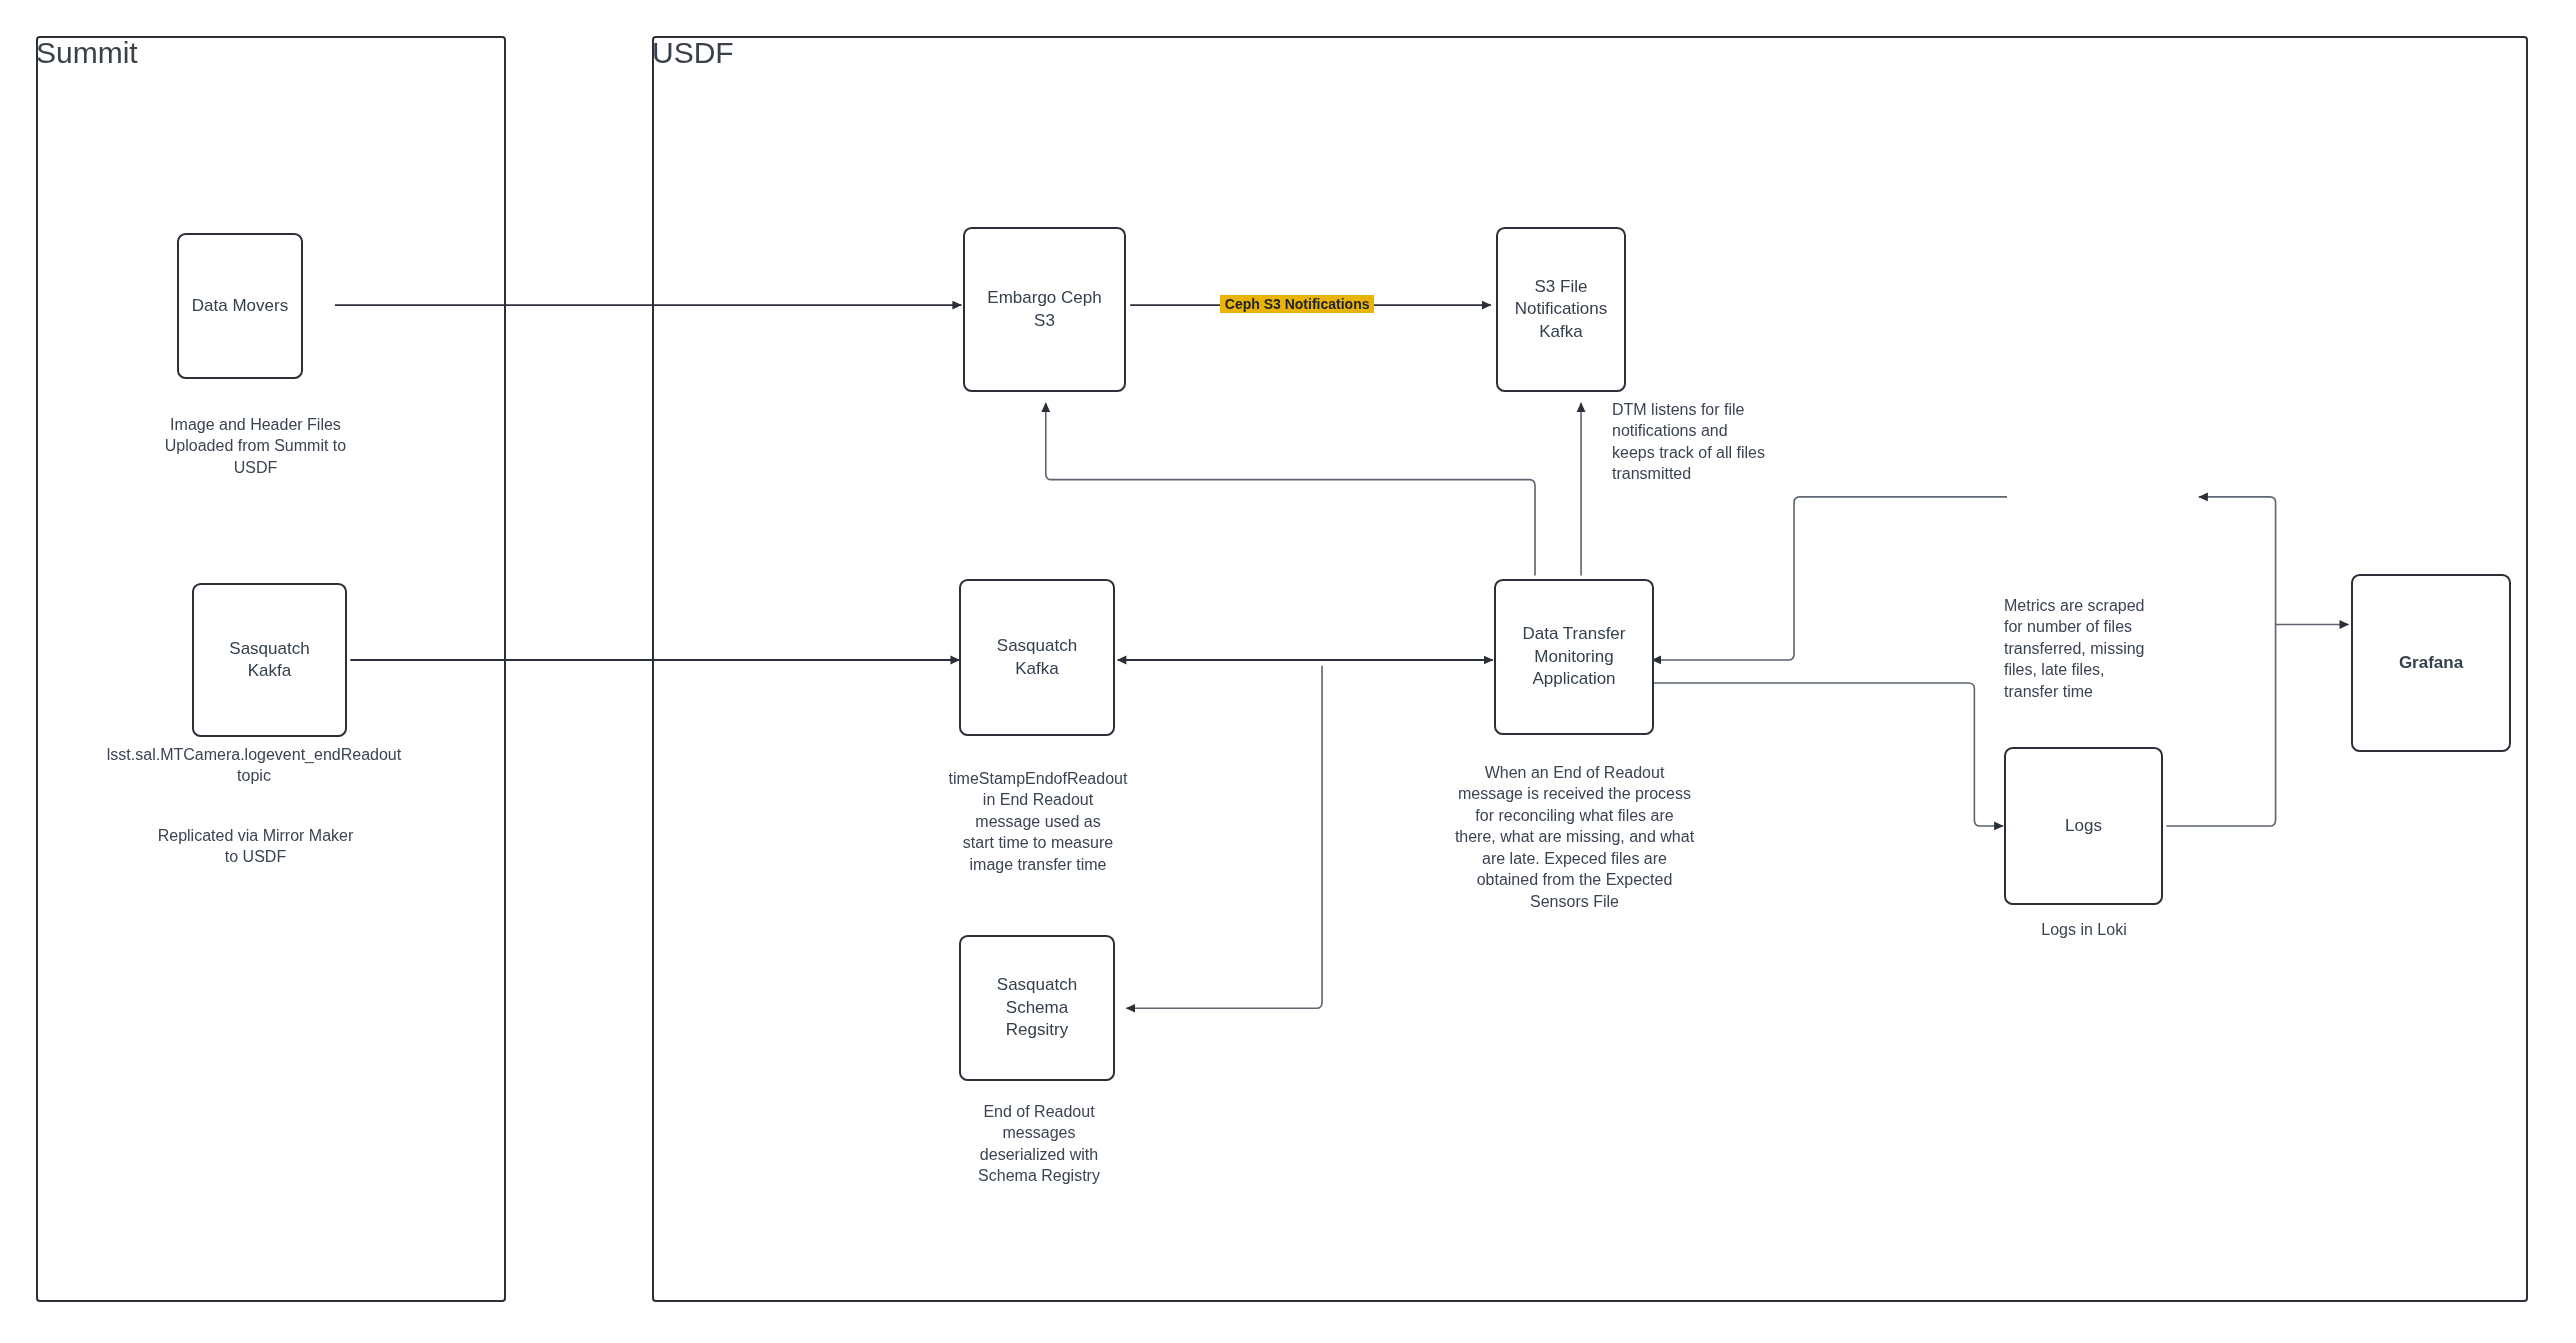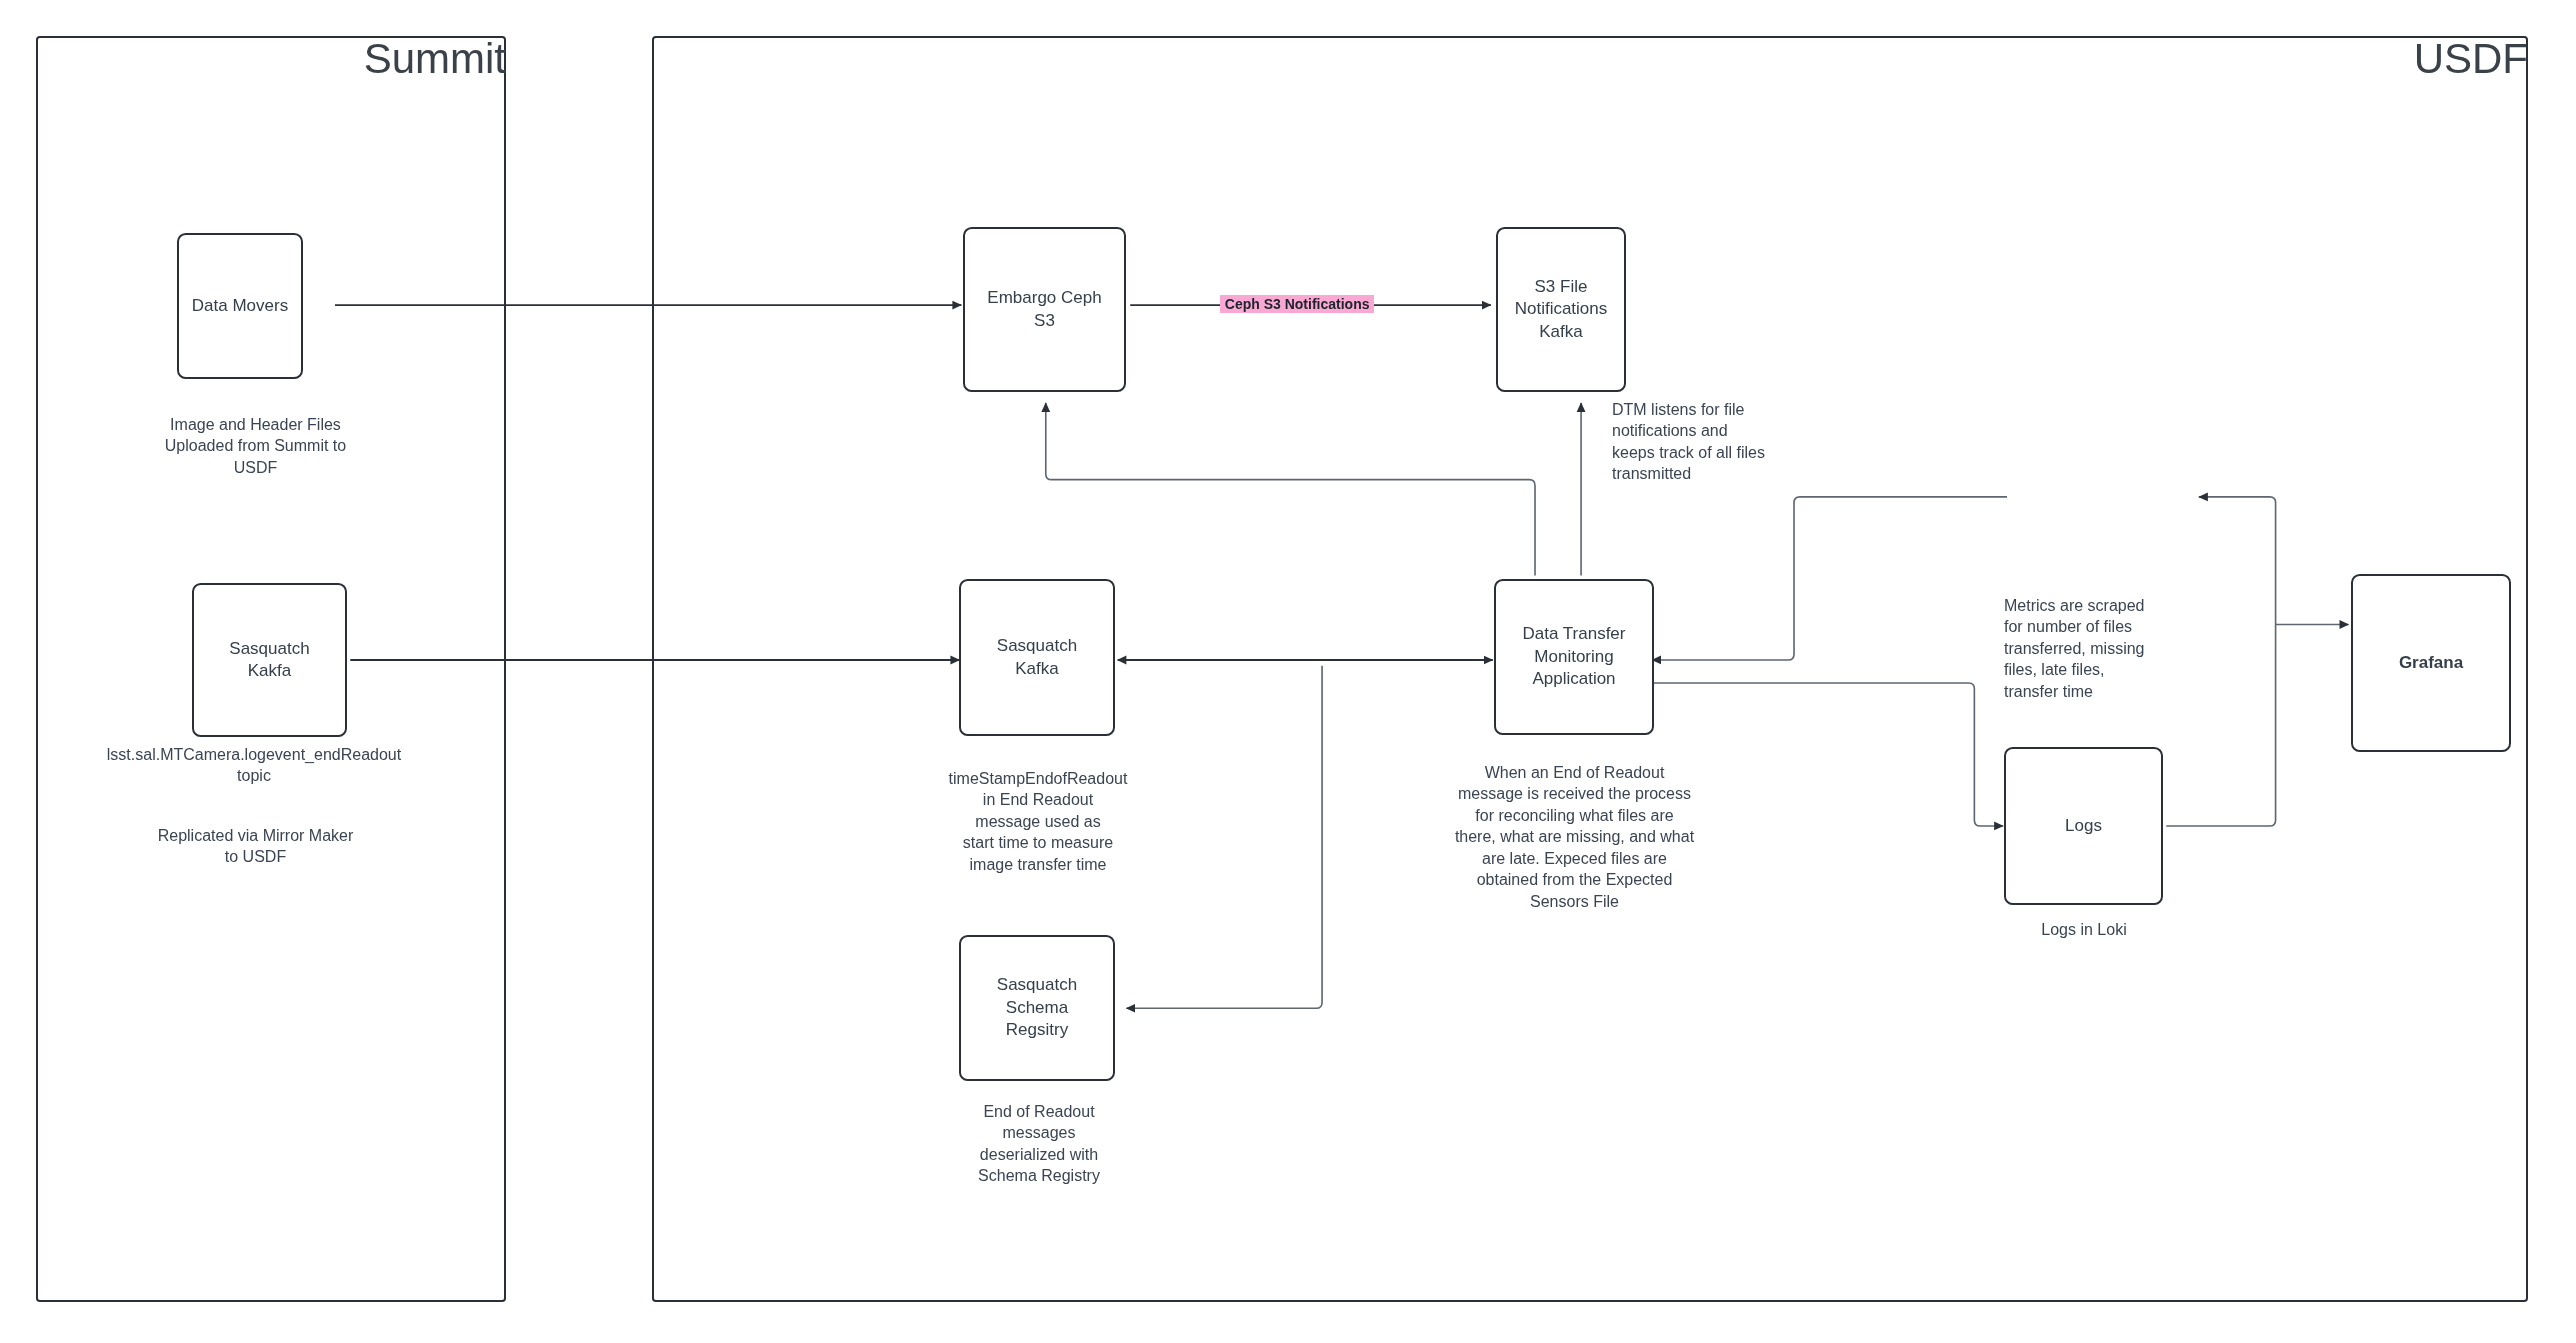--- a/index.html
+++ b/index.html
@@ -2,29 +2,29 @@
 <html><head>
 <meta charset="utf-8">
 <style>
   html,body{margin:0;padding:0;background:#ffffff;}
   body{width:2576px;height:1343px;overflow:hidden;
        font-family:"Liberation Sans","DejaVu Sans",sans-serif;color:#2f3542;}
   #stage{position:relative;width:2576px;height:1343px;background:#ffffff;}
   svg#wires{position:absolute;left:0;top:0;width:2576px;height:1343px;overflow:visible;}
 
   .zone{position:absolute;border:2.1px solid #2b3038;border-radius:3.8px;background:transparent;box-sizing:border-box;}
-  .zone-title{position:absolute;font-size:42px;line-height:1.1;color:#3b4149;text-align:right;white-space:nowrap;}
+  .zone-title{position:absolute;font-size:30px;line-height:1.1;color:#3b4149;text-align:left;white-space:nowrap;}
 
   .node{position:absolute;box-sizing:border-box;border:2.3px solid #2b3038;border-radius:8.6px;
         background:#ffffff;display:flex;align-items:center;justify-content:center;text-align:center;
         font-size:17px;line-height:1.32;color:#36404c;padding:3.8px 5.8px;z-index:3;}
 
   .note{position:absolute;font-size:16px;line-height:1.34;color:#3b4452;text-align:center;z-index:2;}
   .edge-label{position:absolute;font-size:14px;font-weight:bold;color:#1d232b;
-              background:#f9a8d4;padding:1px 4.8px;white-space:nowrap;z-index:4;text-align:center;}
+              background:#eab308;padding:1px 4.8px;white-space:nowrap;z-index:4;text-align:center;}
 </style>
 </head>
 <body>
 
 <div id="stage">
 
   <div class="zone" style="left:36px;top:36px;width:470px;height:1266px;"></div>
   <div class="zone" style="left:652px;top:36px;width:1876px;height:1266px;"></div>
 
   <div class="zone-title" style="left:36px;top:36px;width:470px;">Summit</div>

